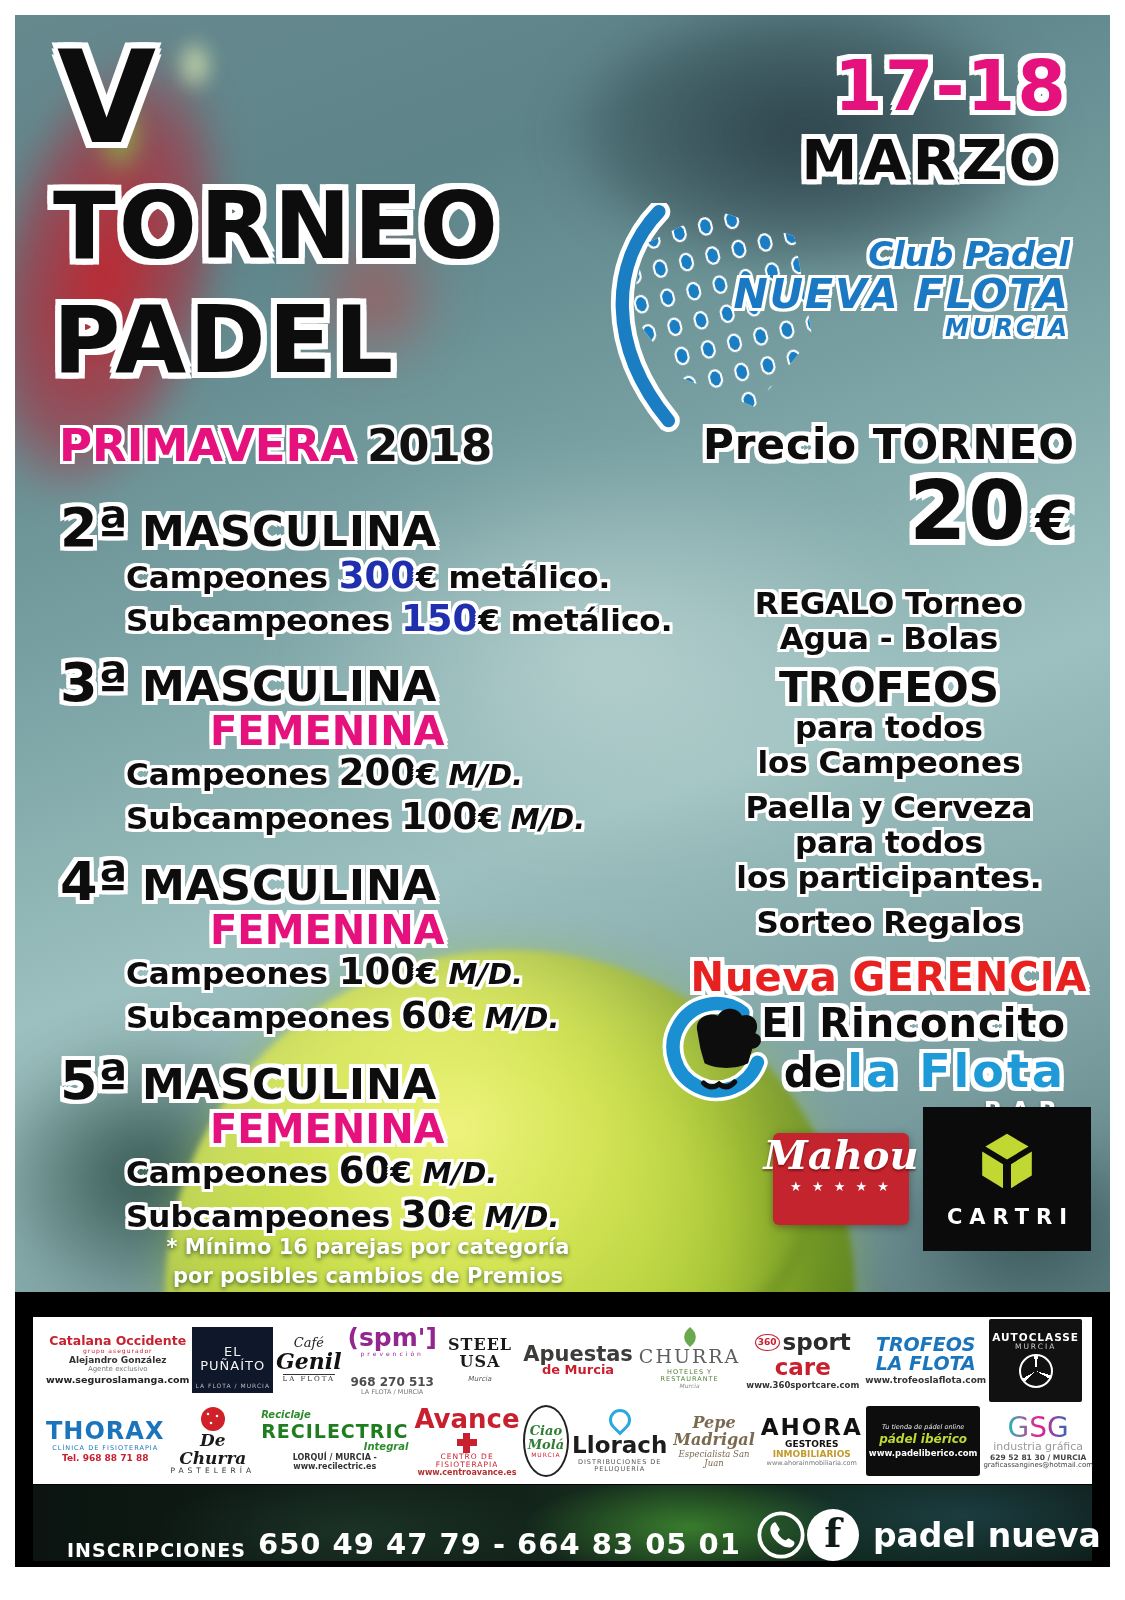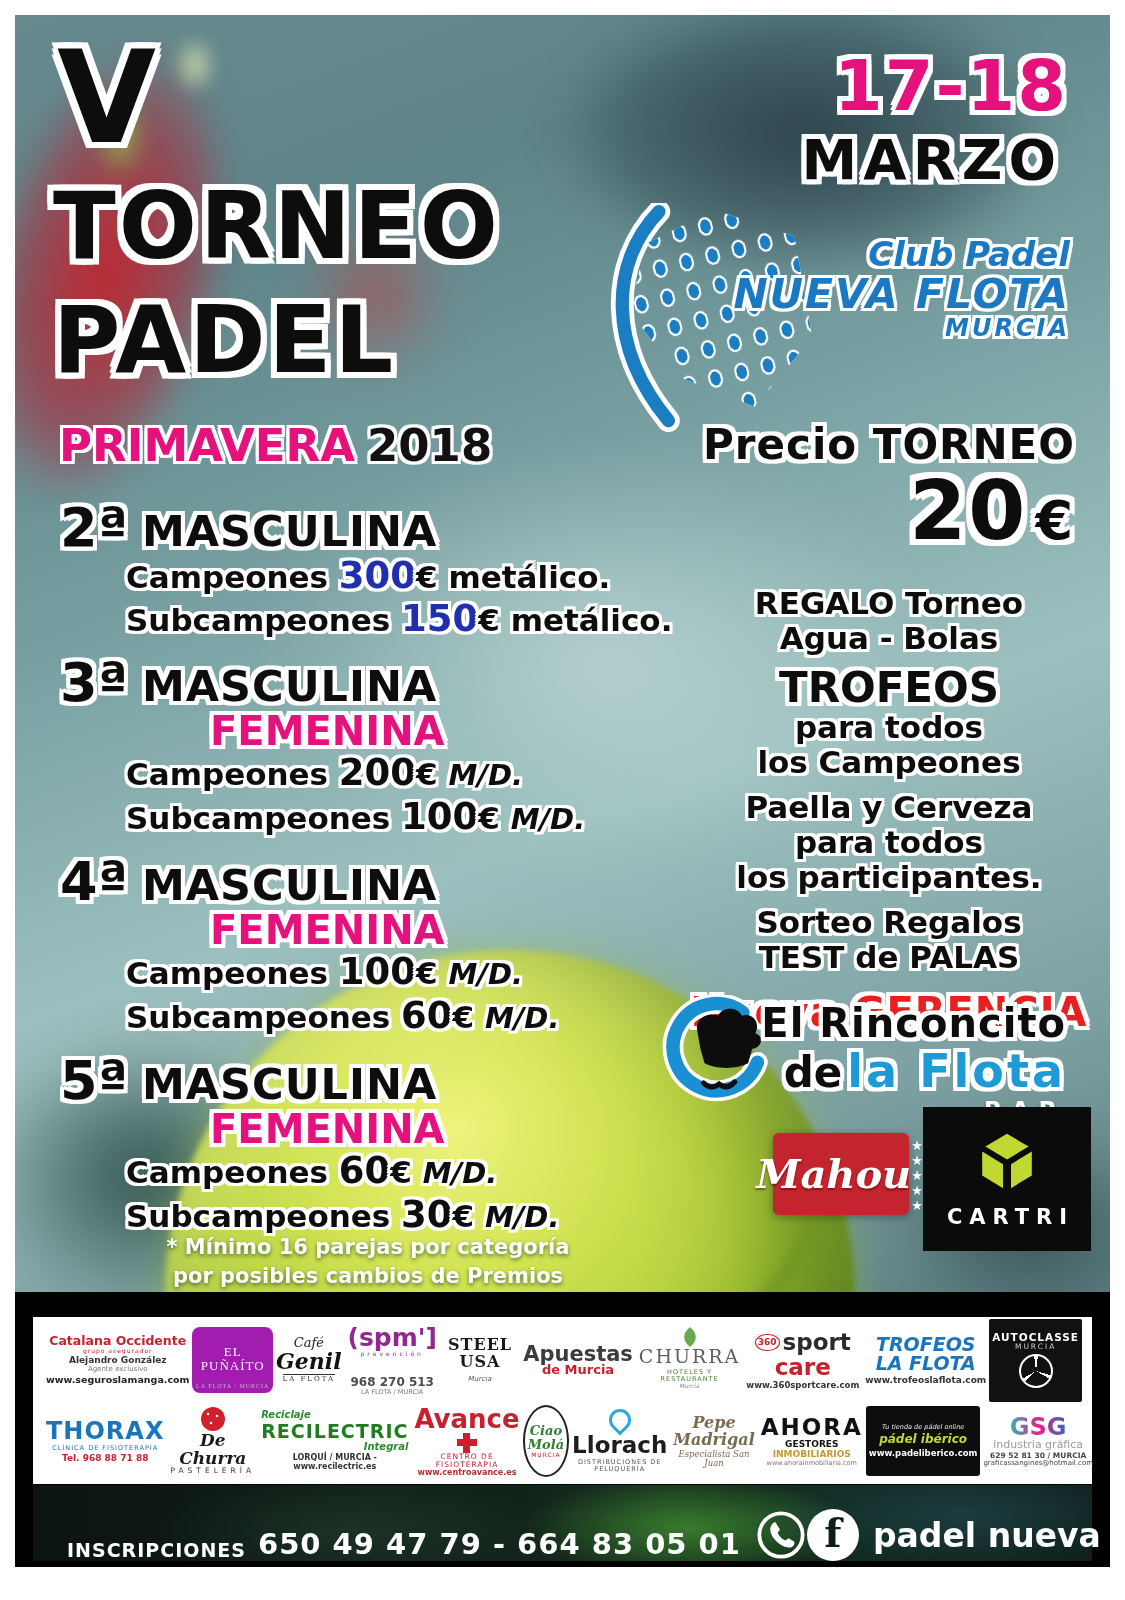--- a/index.html
+++ b/index.html
@@ -75,38 +75,38 @@
   .gerencia{margin-top:14px;font-size:40px;--o:4px;color:#e7211f;letter-spacing:1px;}
   
   .rinc-logo{left:645px;top:980px;width:114px;height:118px;}
   .rinc-text{right:44px;top:988px;text-align:right;line-height:1.02;}
   .rinc-1{font-size:40px;--o:4px;letter-spacing:1px;}
   .rinc-2{margin-top:4px;}
   .rinc-de{font-size:42px;--o:4px;}
   .rinc-flota{font-size:46px;--o:4px;color:#1e9ad6;letter-spacing:3px;}
   .rinc-bar{margin-top:4px;color:#ffffff;font-weight:bold;font-size:24px;letter-spacing:9px;text-shadow:0 2px 3px rgba(0,30,40,.5);}
   
-  .mahou-box{left:758px;top:1118px;width:136px;height:82px;background:#c3242d;border-radius:6px;display:flex;flex-direction:row;align-items:center;justify-content:center;box-shadow:0 2px 8px rgba(0,0,0,.35);}
+  .mahou-box{left:758px;top:1118px;width:136px;height:92px;background:#c3242d;border-radius:6px;display:flex;flex-direction:column;align-items:center;box-shadow:0 2px 8px rgba(0,0,0,.35);}
   .mahou-name{font-family:"DejaVu Serif","Liberation Serif",serif;font-style:italic;font-weight:bold;color:#ffffff;font-size:40px;line-height:44px;text-shadow:0 2px 2px rgba(80,0,0,.5);}
   .mahou-stars{color:#ffffff;font-size:13px;letter-spacing:3px;margin-top:2px;}
   .cartri-box{left:908px;top:1092px;width:168px;height:144px;background:#0b0b0b;display:flex;flex-direction:column;align-items:center;justify-content:center;gap:4px;}
   .cartri-name{color:#ffffff;font-weight:bold;font-size:21px;letter-spacing:7px;padding-left:7px;}
   
   .bottom-block{left:0;top:1277px;width:1095px;height:275px;background:#000000;}
   .sponsor-panel{position:absolute;left:18px;right:18px;top:25px;height:167px;background:#ffffff;display:flex;flex-direction:column;justify-content:space-evenly;padding:2px 10px;box-sizing:border-box;}
   .sp-row{display:flex;align-items:center;justify-content:space-between;height:80px;}
   .sp{display:flex;flex-direction:column;align-items:center;justify-content:center;text-align:center;line-height:1.08;padding:0 3px;}
   .ln{display:block;}
   
   .sp-catalana-occidente .ln0{color:#c8212f;font-weight:bold;font-size:12.5px;}
   .sp-catalana-occidente .ln1{color:#c8212f;font-size:6px;letter-spacing:1px;}
   .sp-catalana-occidente .ln2{color:#333;font-weight:bold;font-size:9px;margin-top:2px;}
   .sp-catalana-occidente .ln3{color:#777;font-size:7px;}
   .sp-catalana-occidente .ln4{color:#222;font-weight:bold;font-size:9.5px;margin-top:2px;}
-  .sp-el-punaito{background:#a21caf;width:112px;height:66px;border-radius:8px;font-family:Liberation Serif, serif;}
+  .sp-el-punaito{background:#0f172a;width:112px;height:66px;border-radius:0;}
   .sp-el-punaito .ln0{color:#f3f3f3;font-size:13px;letter-spacing:1px;margin-top:14px;}
   .sp-el-punaito .ln1{color:#bbb;font-size:6px;letter-spacing:1px;margin-top:10px;}
   .sp-cafe-genil{font-family:"DejaVu Serif","Liberation Serif",serif;}
   .sp-cafe-genil .ln0{font-style:italic;font-size:13px;color:#222;}
   .sp-cafe-genil .ln1{font-style:italic;font-weight:bold;font-size:22px;color:#111;}
   .sp-cafe-genil .ln2{font-size:7px;letter-spacing:2px;color:#333;border-top:1px solid #333;padding-top:1px;}
   .sp-spm .ln0{color:#93278f;font-weight:bold;font-size:25px;}
   .sp-spm .ln1{color:#93278f;font-size:6px;letter-spacing:3px;}
   .sp-spm .ln2{color:#4d4d4d;font-weight:bold;font-size:12px;margin-top:19px;}
   .sp-spm .ln3{color:#777;font-size:6.5px;}
@@ -159,21 +159,21 @@
   .sp-pepe-madrigal .ln1{font-style:italic;font-size:8.5px;color:#7a6a4f;margin-top:2px;}
   .sp-ahora{flex-direction:row;flex-wrap:wrap;width:150px;column-gap:4px;text-align:center;}
   .sp-ahora .ln0{flex-basis:100%;font-size:23px;font-weight:bold;color:#111;letter-spacing:2px;}
   .sp-ahora .ln1{font-size:9px;font-weight:bold;color:#111;}
   .sp-ahora .ln2{font-size:9px;font-weight:bold;color:#c49a2c;}
   .sp-ahora .ln3{flex-basis:100%;font-size:6.5px;color:#777;}
   .sp-padel-iberico{background:#0d0d0d;width:120px;height:70px;border-radius:3px;}
   .sp-padel-iberico .ln0{color:#eee;font-size:6.5px;font-style:italic;}
   .sp-padel-iberico .ln1{color:#c1d832;font-weight:bold;font-style:italic;font-size:12px;margin-top:2px;text-align:center;}
   .sp-padel-iberico .ln2{color:#fff;font-weight:bold;font-size:8.5px;margin-top:3px;}
-  .sp-gsg .ln0{font-size:24px;font-weight:bold;color:#d6168b;background:linear-gradient(90deg,#2bb5b8 0%,#e91e8c 50%,#2b6cb8 100%);-webkit-background-clip:text;background-clip:text;-webkit-text-fill-color:transparent;}
+  .sp-gsg .ln0{font-size:28px;font-weight:normal;color:#d6168b;background:linear-gradient(90deg,#2bb5b8 0%,#e91e8c 50%,#2b6cb8 100%);-webkit-background-clip:text;background-clip:text;-webkit-text-fill-color:transparent;}
   .sp-gsg .ln1{font-size:11px;color:#9a9a9a;margin-top:-2px;}
   .sp-gsg .ln2{font-size:7.5px;color:#444;font-weight:bold;margin-top:1px;}
   .sp-gsg .ln3{font-size:7px;color:#444;}
   
   .footer-bar{position:absolute;left:18px;right:18px;bottom:6px;height:76px;display:flex;align-items:flex-end;
     background:radial-gradient(ellipse 230px 70px at 62% 55%,rgba(90,200,60,.5),transparent 72%),
                radial-gradient(ellipse 320px 90px at 88% 40%,rgba(45,95,115,.45),transparent 75%),
                radial-gradient(ellipse 260px 80px at 30% 60%,rgba(40,70,55,.5),transparent 75%),
                linear-gradient(90deg,#0b1410 0%,#12231a 45%,#17301f 60%,#0e2418 78%,#0c1a14 100%);}
   .insc-label{color:#fff;font-weight:bold;font-size:19px;letter-spacing:1px;margin-left:34px;}
@@ -271,21 +271,20 @@
       <div class="pl ow">para todos</div>
       <div class="pl ow">los Campeones</div>
     </div>
     <div class="perk">
       <div class="pl ow">Paella y Cerveza</div>
       <div class="pl ow">para todos</div>
       <div class="pl ow">los participantes.</div>
     </div>
     <div class="perk">
       <div class="pl ow">Sorteo Regalos</div>
-      <div class="pl ow">TEST de PALAS</div>
     </div>
     <div class="gerencia ow">Nueva GERENCIA</div>
   </div>
 
   <svg class="abs rinc-logo" viewBox="0 0 110 112">
     <path d="M80 16 A42 42 0 1 0 94 64" fill="none" stroke="#ffffff" stroke-width="20" stroke-linecap="round"></path>
     <path d="M80 16 A42 42 0 1 0 94 64" fill="none" stroke="#1a8fd1" stroke-width="13" stroke-linecap="round"></path>
     <path d="M36 34 c-3-12 10-19 20-15 c4-9 19-9 23 0 c11-3 18 7 13 17 c9 3 6 14-3 15 l-4 14 c-11 6-31 6-42 0 l-4-14 z" fill="#0d0d0d"></path>
     <path d="M42 84 q7 7 15 1 q8 6 15-2" fill="none" stroke="#0d0d0d" stroke-width="5" stroke-linecap="round"></path>
   </svg>

